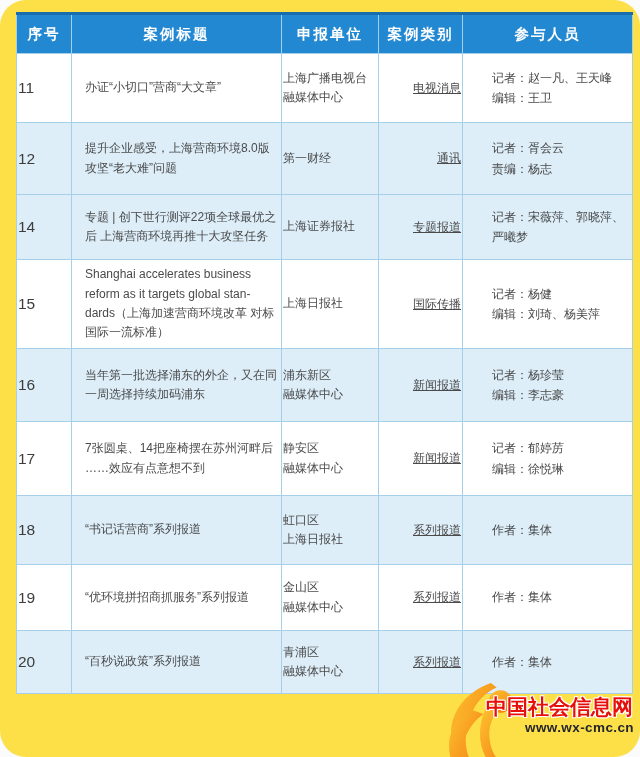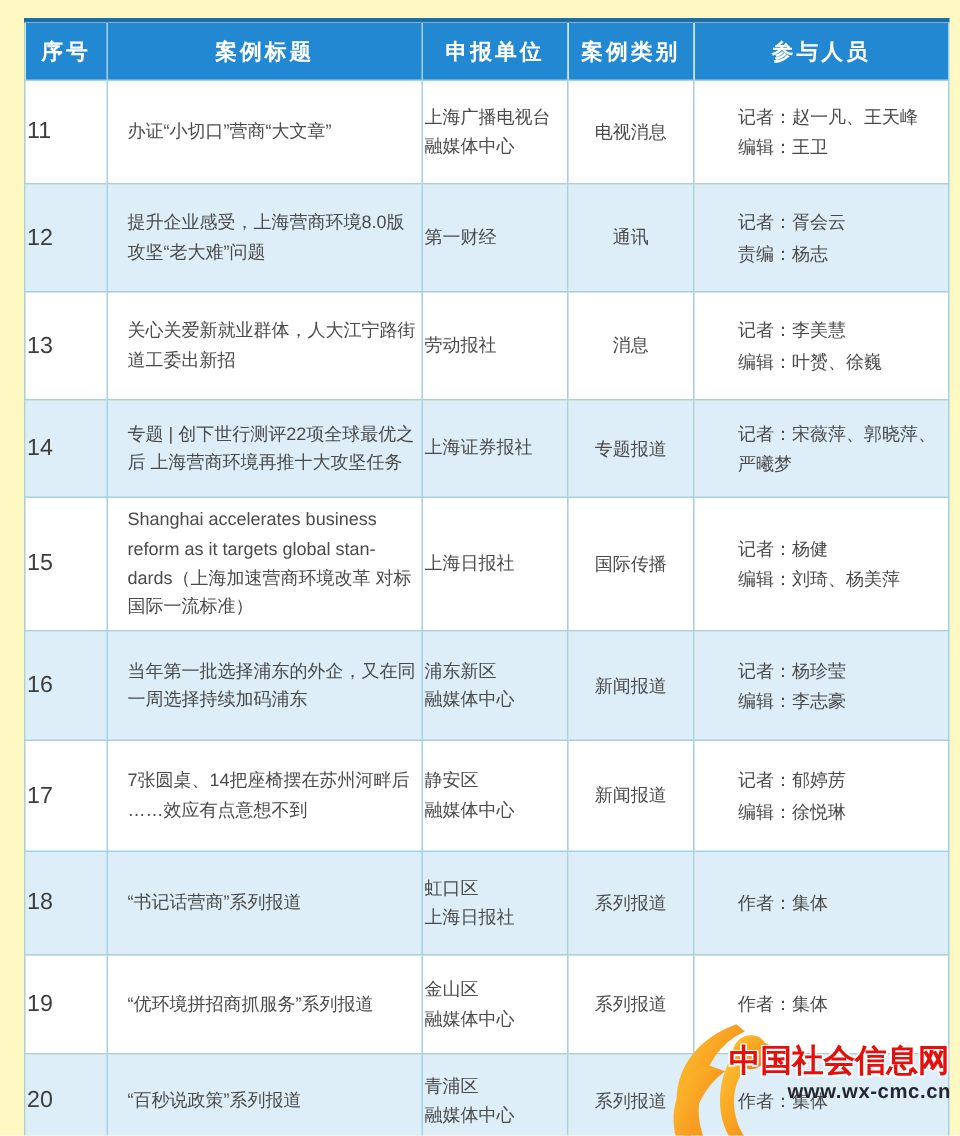--- a/index.html
+++ b/index.html
@@ -8,21 +8,22 @@
     width: 640px;
     height: 757px;
     overflow: hidden;
     background: #fbfbfb;
     font-family: "Liberation Sans", "DejaVu Sans", sans-serif;
     position: relative;
   }
   .page {
     position: absolute;
     inset: 0;
-    background: #fef9c3;
+    background: #fde047;
+    border-radius: 26px;
   }
   table.cases {
     position: absolute;
     left: 16px;
     top: 12px;
     width: 616px;
     border-collapse: collapse;
     table-layout: fixed;
     border-top: 3px solid #1a6dad;
     border-left: 1px solid #a6cfe9;
@@ -62,21 +63,22 @@
     text-align: left;
   }
   td.c-unit {
     font-size: 12px;
     line-height: 1.6;
     text-align: left;
     white-space: pre;
   }
   td.c-cat {
     font-size: 12px;
-    text-align: center;
+    text-align: right;
+    text-decoration: underline;
   }
   td.c-people {
     font-size: 12px;
     line-height: 1.7;
     padding-left: 29px;
     white-space: pre;
     text-align: left;
   }
   
   tr.r0  td { height: 66px; }
@@ -164,29 +166,20 @@
       </tr>
       <tr class="r1 alt">
         <td class="c-no">12</td>
         <td class="c-title">提升企业感受，上海营商环境8.0版
 攻坚“老大难”问题</td>
         <td class="c-unit">第一财经</td>
         <td class="c-cat">通讯</td>
         <td class="c-people">记者：胥会云
 责编：杨志</td>
       </tr>
-      <tr class="r2">
-        <td class="c-no">13</td>
-        <td class="c-title">关心关爱新就业群体，人大江宁路街
-道工委出新招</td>
-        <td class="c-unit">劳动报社</td>
-        <td class="c-cat">消息</td>
-        <td class="c-people">记者：李美慧
-编辑：叶赟、徐巍</td>
-      </tr>
       <tr class="r3 alt">
         <td class="c-no">14</td>
         <td class="c-title">专题 | 创下世行测评22项全球最优之
 后 上海营商环境再推十大攻坚任务</td>
         <td class="c-unit">上海证券报社</td>
         <td class="c-cat">专题报道</td>
         <td class="c-people">记者：宋薇萍、郭晓萍、
 严曦梦</td>
       </tr>
       <tr class="r4">

